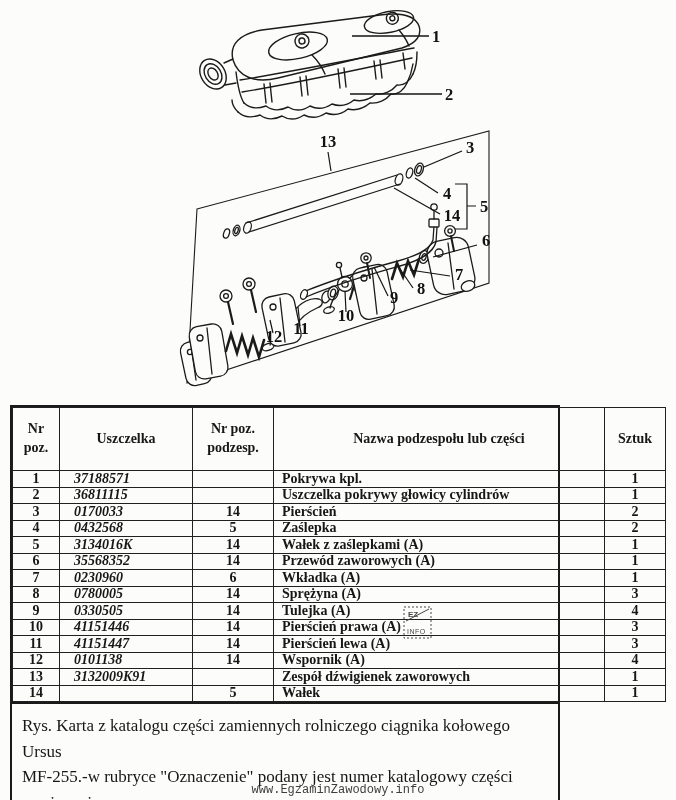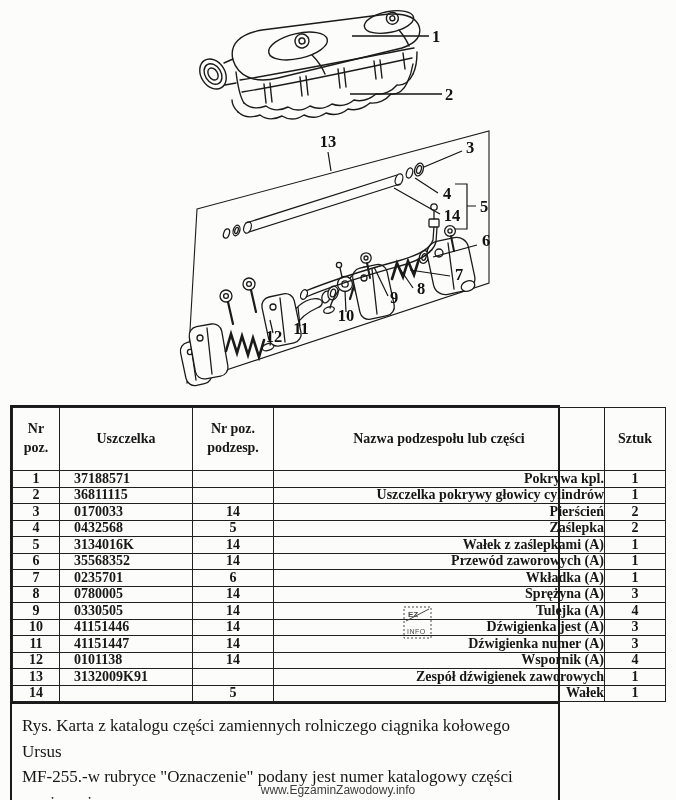--- a/index.html
+++ b/index.html
@@ -18,30 +18,30 @@
     border:2.5px solid #1a1a1a;background:#fcfcfa;box-sizing:border-box;
   }
   table{width:100%;border-collapse:collapse;table-layout:fixed;}
   th,td{border:1.5px solid #202020;overflow:hidden;white-space:nowrap;}
   thead th{
     height:60px;font-weight:600;font-size:14px;line-height:1.35;
     vertical-align:middle;text-align:center;white-space:normal;
   }
   tbody td{height:15.5px;font-size:14px;font-weight:700;padding:0;line-height:1;}
   .c-nr,.c-pod,.c-szt{text-align:center;}
-  .c-ozn{padding-left:14px;}
-  .c-naz{padding-left:8px;text-align:right;}
+  .c-ozn{padding-left:14px;font-style:italic;}
+  .c-naz{padding-left:8px;}
   .caption{
     border-top:2.5px solid #1a1a1a;background:#fcfcfa;
     padding:9px 10px 12px 10px;font-size:17px;line-height:1.5;
   }
   .stamp{position:absolute;left:403px;top:606px;opacity:.9;}
   .footer-watermark{
     position:absolute;left:0;top:783px;width:100%;text-align:center;
-    font-family:Liberation Sans, sans-serif;font-size:12px;color:#3d3d3d;
+    font-family:Liberation Mono, monospace;font-size:12px;color:#3d3d3d;
   }
 </style>
 </head>
 <body>
 
 <div class="page">
 
   <svg class="diagram" width="676" height="405" viewBox="0 0 676 405">
 
     <g stroke="#1b1b1b" stroke-width="1.4" fill="none" stroke-linecap="round">
@@ -292,21 +292,21 @@
     </tr>
           <tr>
       <td class="c-nr">6</td>
       <td class="c-ozn">35568352</td>
       <td class="c-pod">14</td>
       <td class="c-naz">Przewód zaworowych (A)</td>
       <td class="c-szt">1</td>
     </tr>
           <tr>
       <td class="c-nr">7</td>
-      <td class="c-ozn">0235701</td>
+      <td class="c-ozn">0230960</td>
       <td class="c-pod">6</td>
       <td class="c-naz">Wkładka (A)</td>
       <td class="c-szt">1</td>
     </tr>
           <tr>
       <td class="c-nr">8</td>
       <td class="c-ozn">0780005</td>
       <td class="c-pod">14</td>
       <td class="c-naz">Sprężyna (A)</td>
       <td class="c-szt">3</td>
@@ -315,28 +315,28 @@
       <td class="c-nr">9</td>
       <td class="c-ozn">0330505</td>
       <td class="c-pod">14</td>
       <td class="c-naz">Tulejka (A)</td>
       <td class="c-szt">4</td>
     </tr>
           <tr>
       <td class="c-nr">10</td>
       <td class="c-ozn">41151446</td>
       <td class="c-pod">14</td>
-      <td class="c-naz">Dźwigienka jest (A)</td>
+      <td class="c-naz">Pierścień prawa (A)</td>
       <td class="c-szt">3</td>
     </tr>
           <tr>
       <td class="c-nr">11</td>
       <td class="c-ozn">41151447</td>
       <td class="c-pod">14</td>
-      <td class="c-naz">Dźwigienka numer (A)</td>
+      <td class="c-naz">Pierścień lewa (A)</td>
       <td class="c-szt">3</td>
     </tr>
           <tr>
       <td class="c-nr">12</td>
       <td class="c-ozn">0101138</td>
       <td class="c-pod">14</td>
       <td class="c-naz">Wspornik (A)</td>
       <td class="c-szt">4</td>
     </tr>
           <tr>

